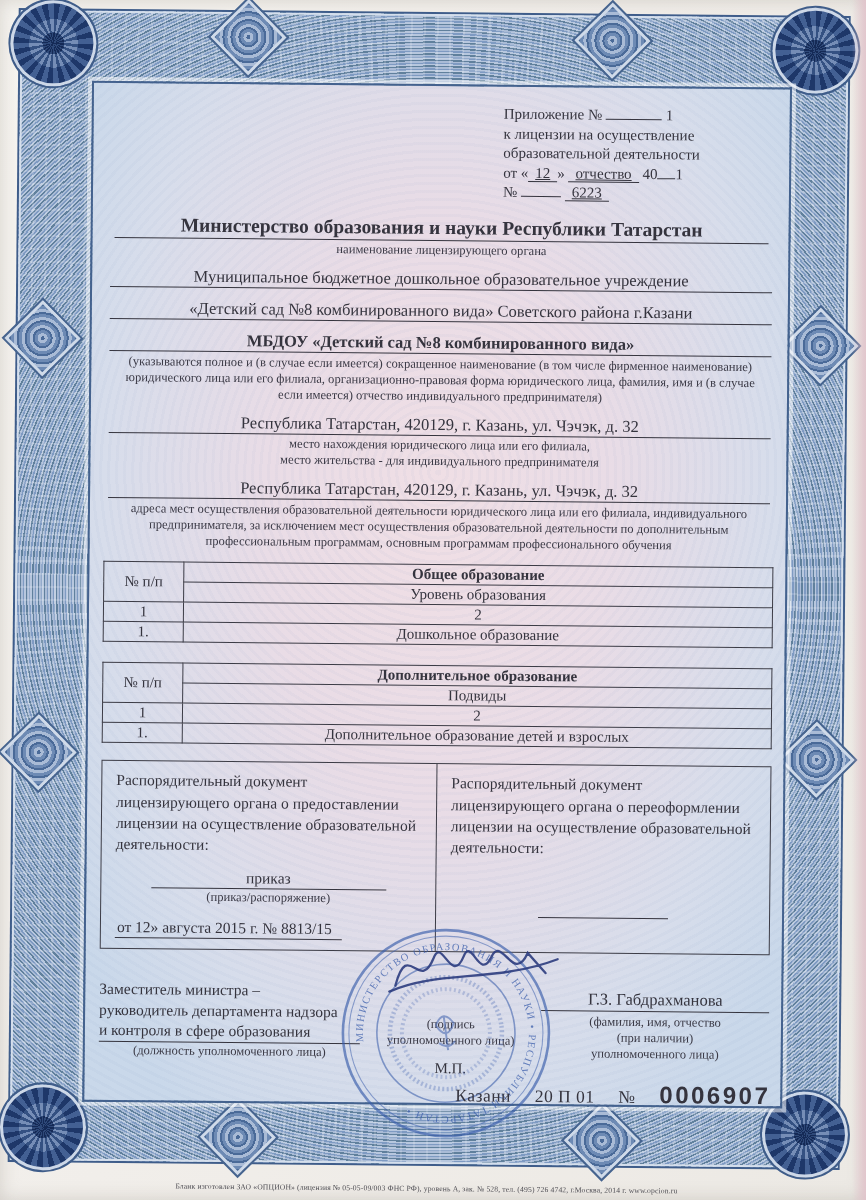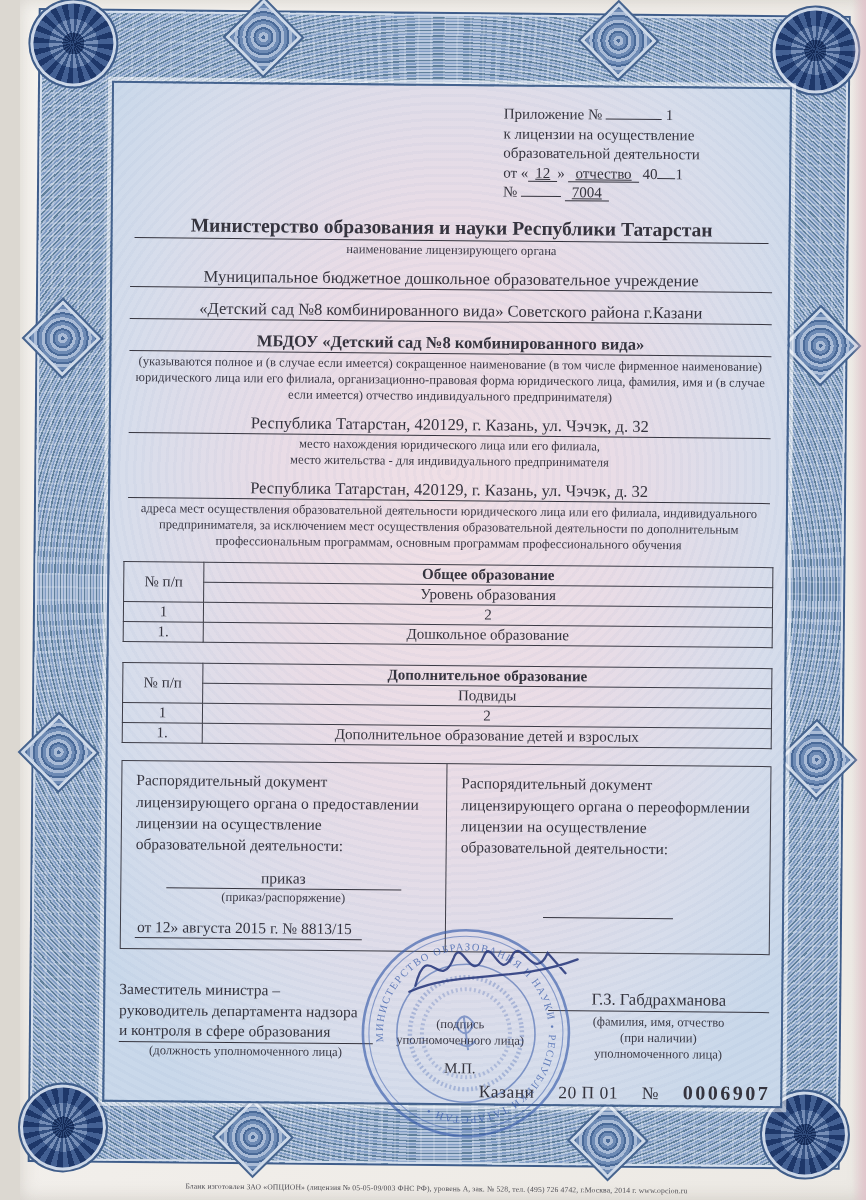--- a/index.html
+++ b/index.html
@@ -8,21 +8,20 @@
     background:#dcd8d1;
     font-family:"Liberation Serif","DejaVu Serif",serif;
     color:#35343e;
     overflow:hidden;
     position:relative;
   }
   .scan {
     position:absolute; inset:0;
     background:linear-gradient(115deg,#f6f4f0 0%,#f1eeea 45%,#ece9e4 100%);
     box-shadow:inset 0 0 18px rgba(120,110,100,.25);
-    margin-left:20px;
   }
   .scan::after{
     content:""; position:absolute; top:0; right:0; width:14px; height:100%;
     background:linear-gradient(to left,#e3bfca,rgba(227,191,202,0)); opacity:.75;
     pointer-events:none;
   }
   .sheet { position:absolute; inset:0; transform:rotate(.55deg); transform-origin:50% 42%; }
 
   
   .band {
@@ -113,21 +112,21 @@
   .sig-mid { width:27%; padding-top:34px; position:relative; }
   .mp { text-align:center; font-size:15px; margin-top:12px; }
   .sig-name { width:34%; padding-top:6px; }
   .name-line { font-size:16.5px; text-align:center; border-bottom:1px solid #35343e; padding-bottom:1px; margin-bottom:2px; }
 
   .stamp { position:absolute; left:252px; top:838px; width:218px; height:218px; transform:rotate(-8deg); opacity:.88; pointer-events:none; }
   .ink   { position:absolute; left:296px; top:842px; width:190px; height:86px; pointer-events:none; }
 
   .serial { position:absolute; right:10px; top:993px; font-size:17.5px; letter-spacing:.5px; white-space:nowrap; }
   .serial .gap { display:inline-block; width:14px; }
-  .ser-num { font-family:Liberation Serif, serif; font-weight:bold; font-size:20px; letter-spacing:2.5px; }
+  .ser-num { font-family:Liberation Sans, sans-serif; font-weight:bold; font-size:24px; letter-spacing:2.5px; }
 
   .imprint {
     position:absolute; bottom:7px; left:0; right:0;
     text-align:center; font-size:7.6px; color:#4d4c52; letter-spacing:.15px;
   }
 </style>
 </head>
 <body>
 
 <div class="scan">
@@ -160,21 +159,21 @@
           <div class="ap-line">к лицензии на осуществление</div>
           <div class="ap-line">образовательной деятельности</div>
           <div class="ap-line">
             <span>от «</span><span class="u">12</span><span>»</span>
             <span class="u">отчество</span>
             <span>40</span><span class="us w18"></span><span>1</span>
           </div>
           <div class="ap-line">
             <span>№</span>
             <span class="us w40"></span>
-            <span class="u">7004</span>
+            <span class="u">6223</span>
           </div>
         </div>
 
         <div class="h-ministry">Министерство образования и науки Республики Татарстан</div>
         <div class="cap">наименование лицензирующего органа</div>
 
         <div class="fline">Муниципальное бюджетное дошкольное образовательное учреждение</div>
         <div class="fline">«Детский сад №8 комбинированного вида» Советского района г.Казани</div>
         <div class="fline b">МБДОУ «Детский сад №8 комбинированного вида»</div>
         <div class="cap cap-block">(указываются полное и (в случае если имеется) сокращенное наименование (в том числе фирменное наименование) юридического лица или его филиала, организационно-правовая форма юридического лица, фамилия, имя и (в случае если имеется) отчество индивидуального предпринимателя)</div>

